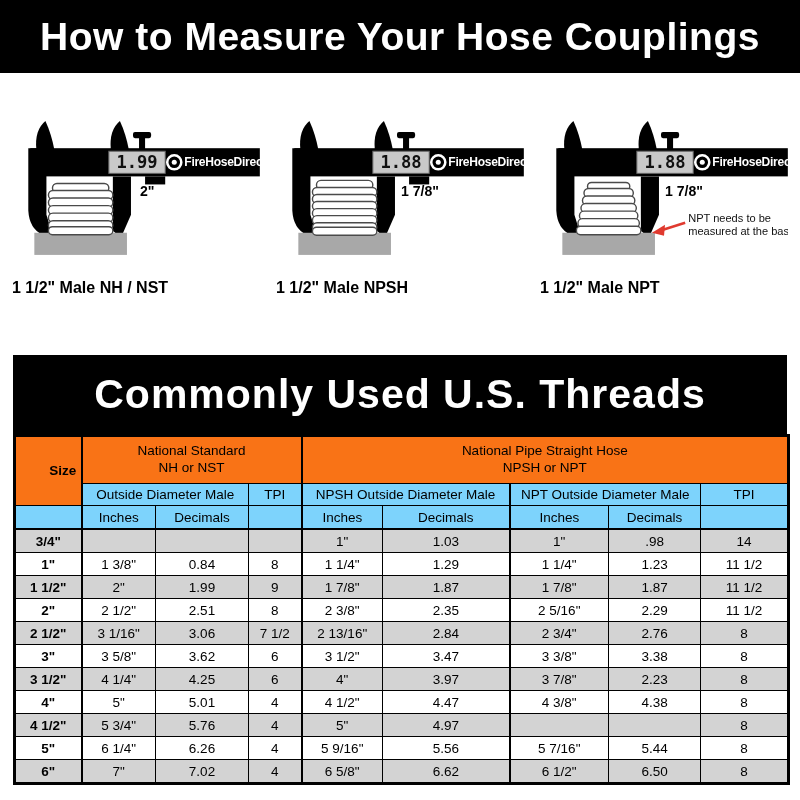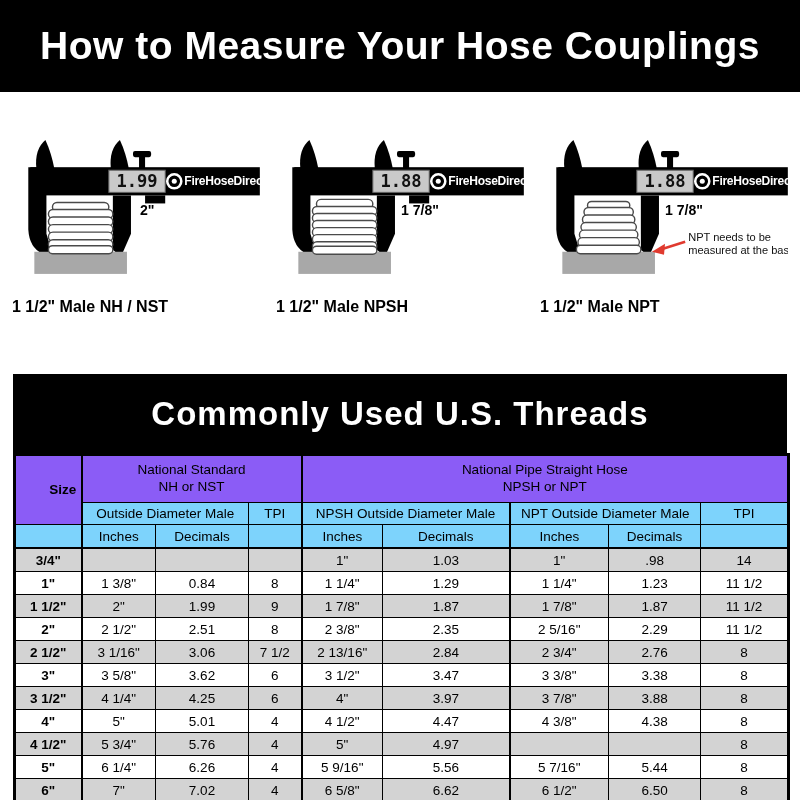--- a/index.html
+++ b/index.html
@@ -1,37 +1,37 @@
 <!DOCTYPE html>
 <html><head>
 <meta charset="utf-8">
 <style>
   html,body{margin:0;padding:0;background:#fff;}
   body{width:800px;height:800px;font-family:"Liberation Sans",sans-serif;color:#000;overflow:hidden;}
 
-  .banner{width:800px;height:92px;background:#000;display:flex;align-items:center;justify-content:center;}
+  .banner{width:800px;height:73px;background:#000;display:flex;align-items:center;justify-content:center;}
   .banner h1{margin:0;color:#fff;font-size:39px;font-weight:bold;letter-spacing:0.5px;white-space:nowrap;}
 
   .diagrams{display:flex;padding:45px 0 0 8px;}
   .diagram{width:264px;position:relative;}
   .caption{font-size:16px;font-weight:bold;margin:6px 0 0 4px;white-space:nowrap;}
 
   svg text.lcd{font-family:"DejaVu Sans Mono",monospace;font-weight:bold;font-size:17px;fill:#111;text-anchor:middle;}
   svg text.brand{font-family:"Liberation Sans",sans-serif;font-weight:bold;font-size:12px;fill:#fff;letter-spacing:-0.3px;}
   svg text.jawlabel{font-family:"Liberation Sans",sans-serif;font-weight:bold;font-size:14px;fill:#000;}
   svg text.note{font-family:"Liberation Sans",sans-serif;font-size:11px;fill:#111;}
   .thread{fill:#fff;stroke:#4a4a4a;stroke-width:1.4;}
 
   .table-section{margin:58px 13px 0 13px;width:774px;}
   .table-title{background:#000;height:79px;display:flex;align-items:center;justify-content:center;}
-  .table-title h2{margin:0;color:#fff;font-size:33px;font-weight:bold;letter-spacing:1px;white-space:nowrap;}
+  .table-title h2{margin:0;color:#fff;font-size:41px;font-weight:bold;letter-spacing:1px;white-space:nowrap;}
 
   table{border-collapse:collapse;table-layout:fixed;width:774px;border:3px solid #000;}
   th,td{border:1px solid #000;text-align:center;vertical-align:middle;padding:0;font-size:13.5px;font-weight:normal;overflow:hidden;white-space:nowrap;}
-  thead tr.r1 th{height:46px;background:#8b5cf6;white-space:pre-line;line-height:1.25;}
+  thead tr.r1 th{height:46px;background:#f97316;white-space:pre-line;line-height:1.25;}
   thead tr.r2 th{height:21px;background:#7dd3fc;}
   thead tr.r3 th{height:22px;background:#7dd3fc;border-bottom:2px solid #000;}
   thead th.size-head{font-weight:bold;background:#fff;padding-left:29px;}
   tbody td{height:22px;}
   tbody tr:nth-child(odd){background:#d3d3d3;}
   tbody tr:nth-child(even){background:#fff;}
   tbody td.size{font-weight:bold;}
   .gsep{border-right:2.5px solid #000 !important;}
 </style>
 </head>
@@ -249,21 +249,21 @@
           <td>8</td>
         </tr>
         <tr>
           <td class="size gsep">3 1/2"</td>
           <td>4 1/4"</td>
           <td>4.25</td>
           <td class="gsep">6</td>
           <td>4"</td>
           <td class="gsep">3.97</td>
           <td>3 7/8"</td>
-          <td>3.88</td>
+          <td>2.23</td>
           <td>8</td>
         </tr>
         <tr>
           <td class="size gsep">4"</td>
           <td>5"</td>
           <td>5.01</td>
           <td class="gsep">4</td>
           <td>4 1/2"</td>
           <td class="gsep">4.47</td>
           <td>4 3/8"</td>

